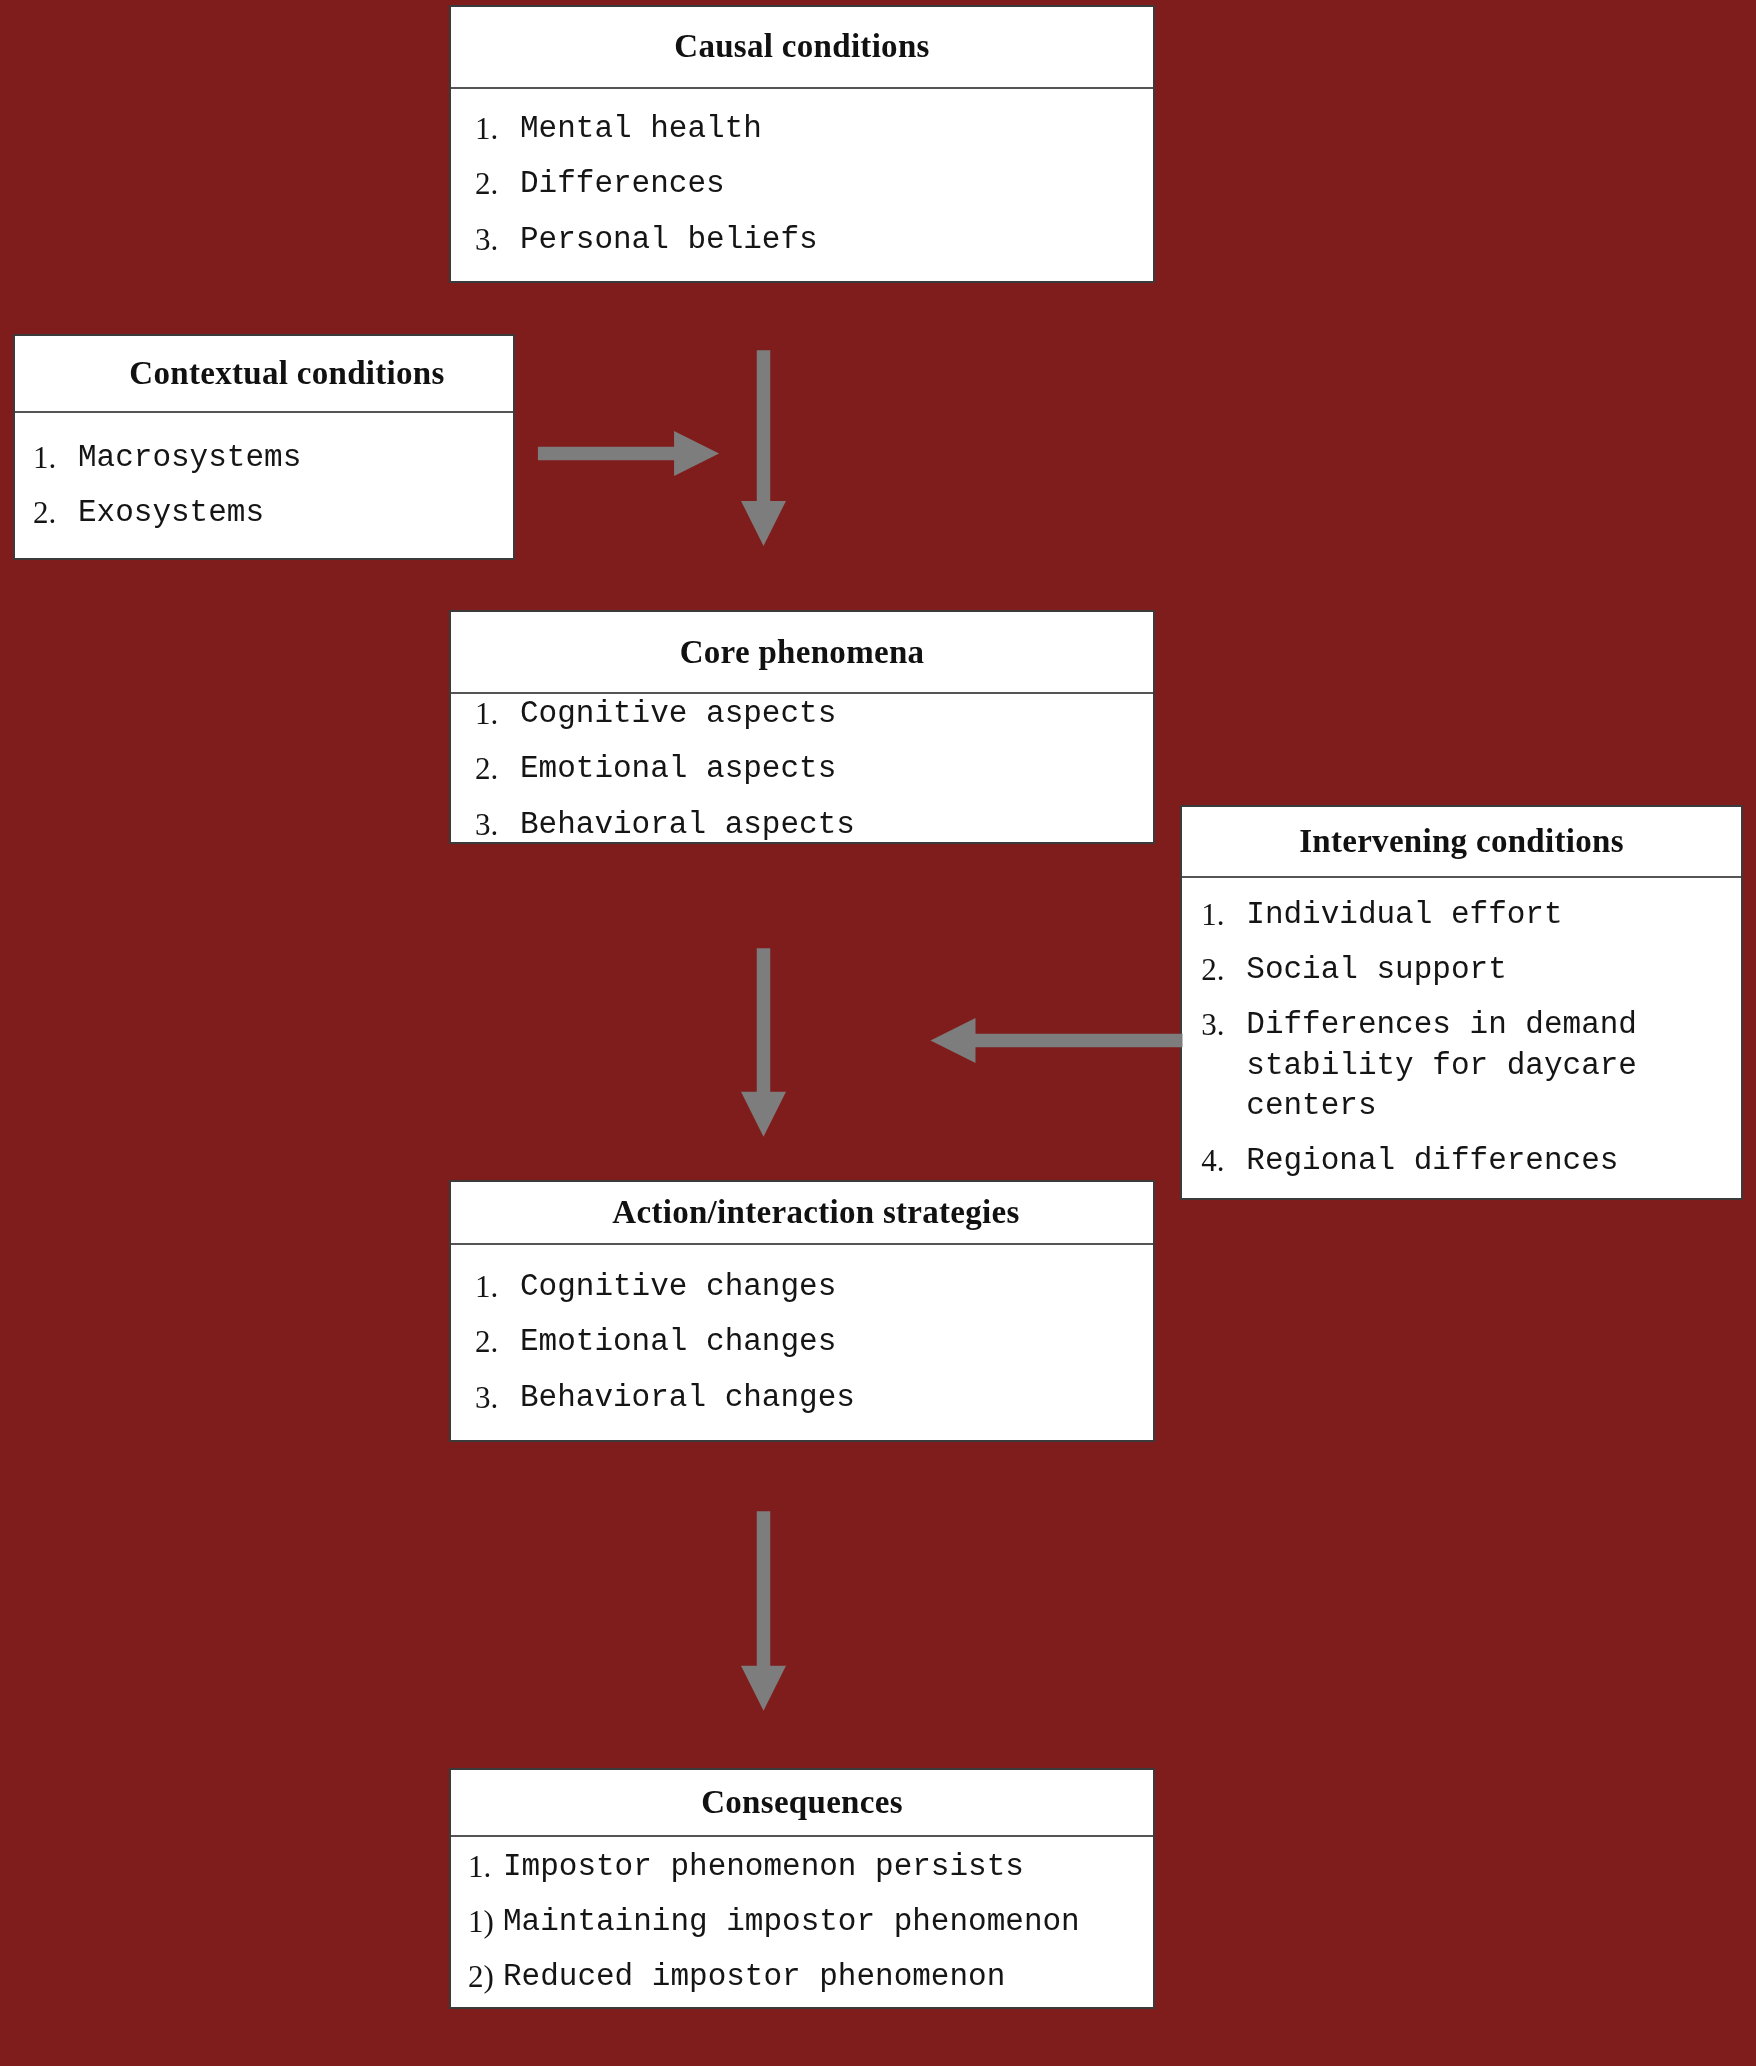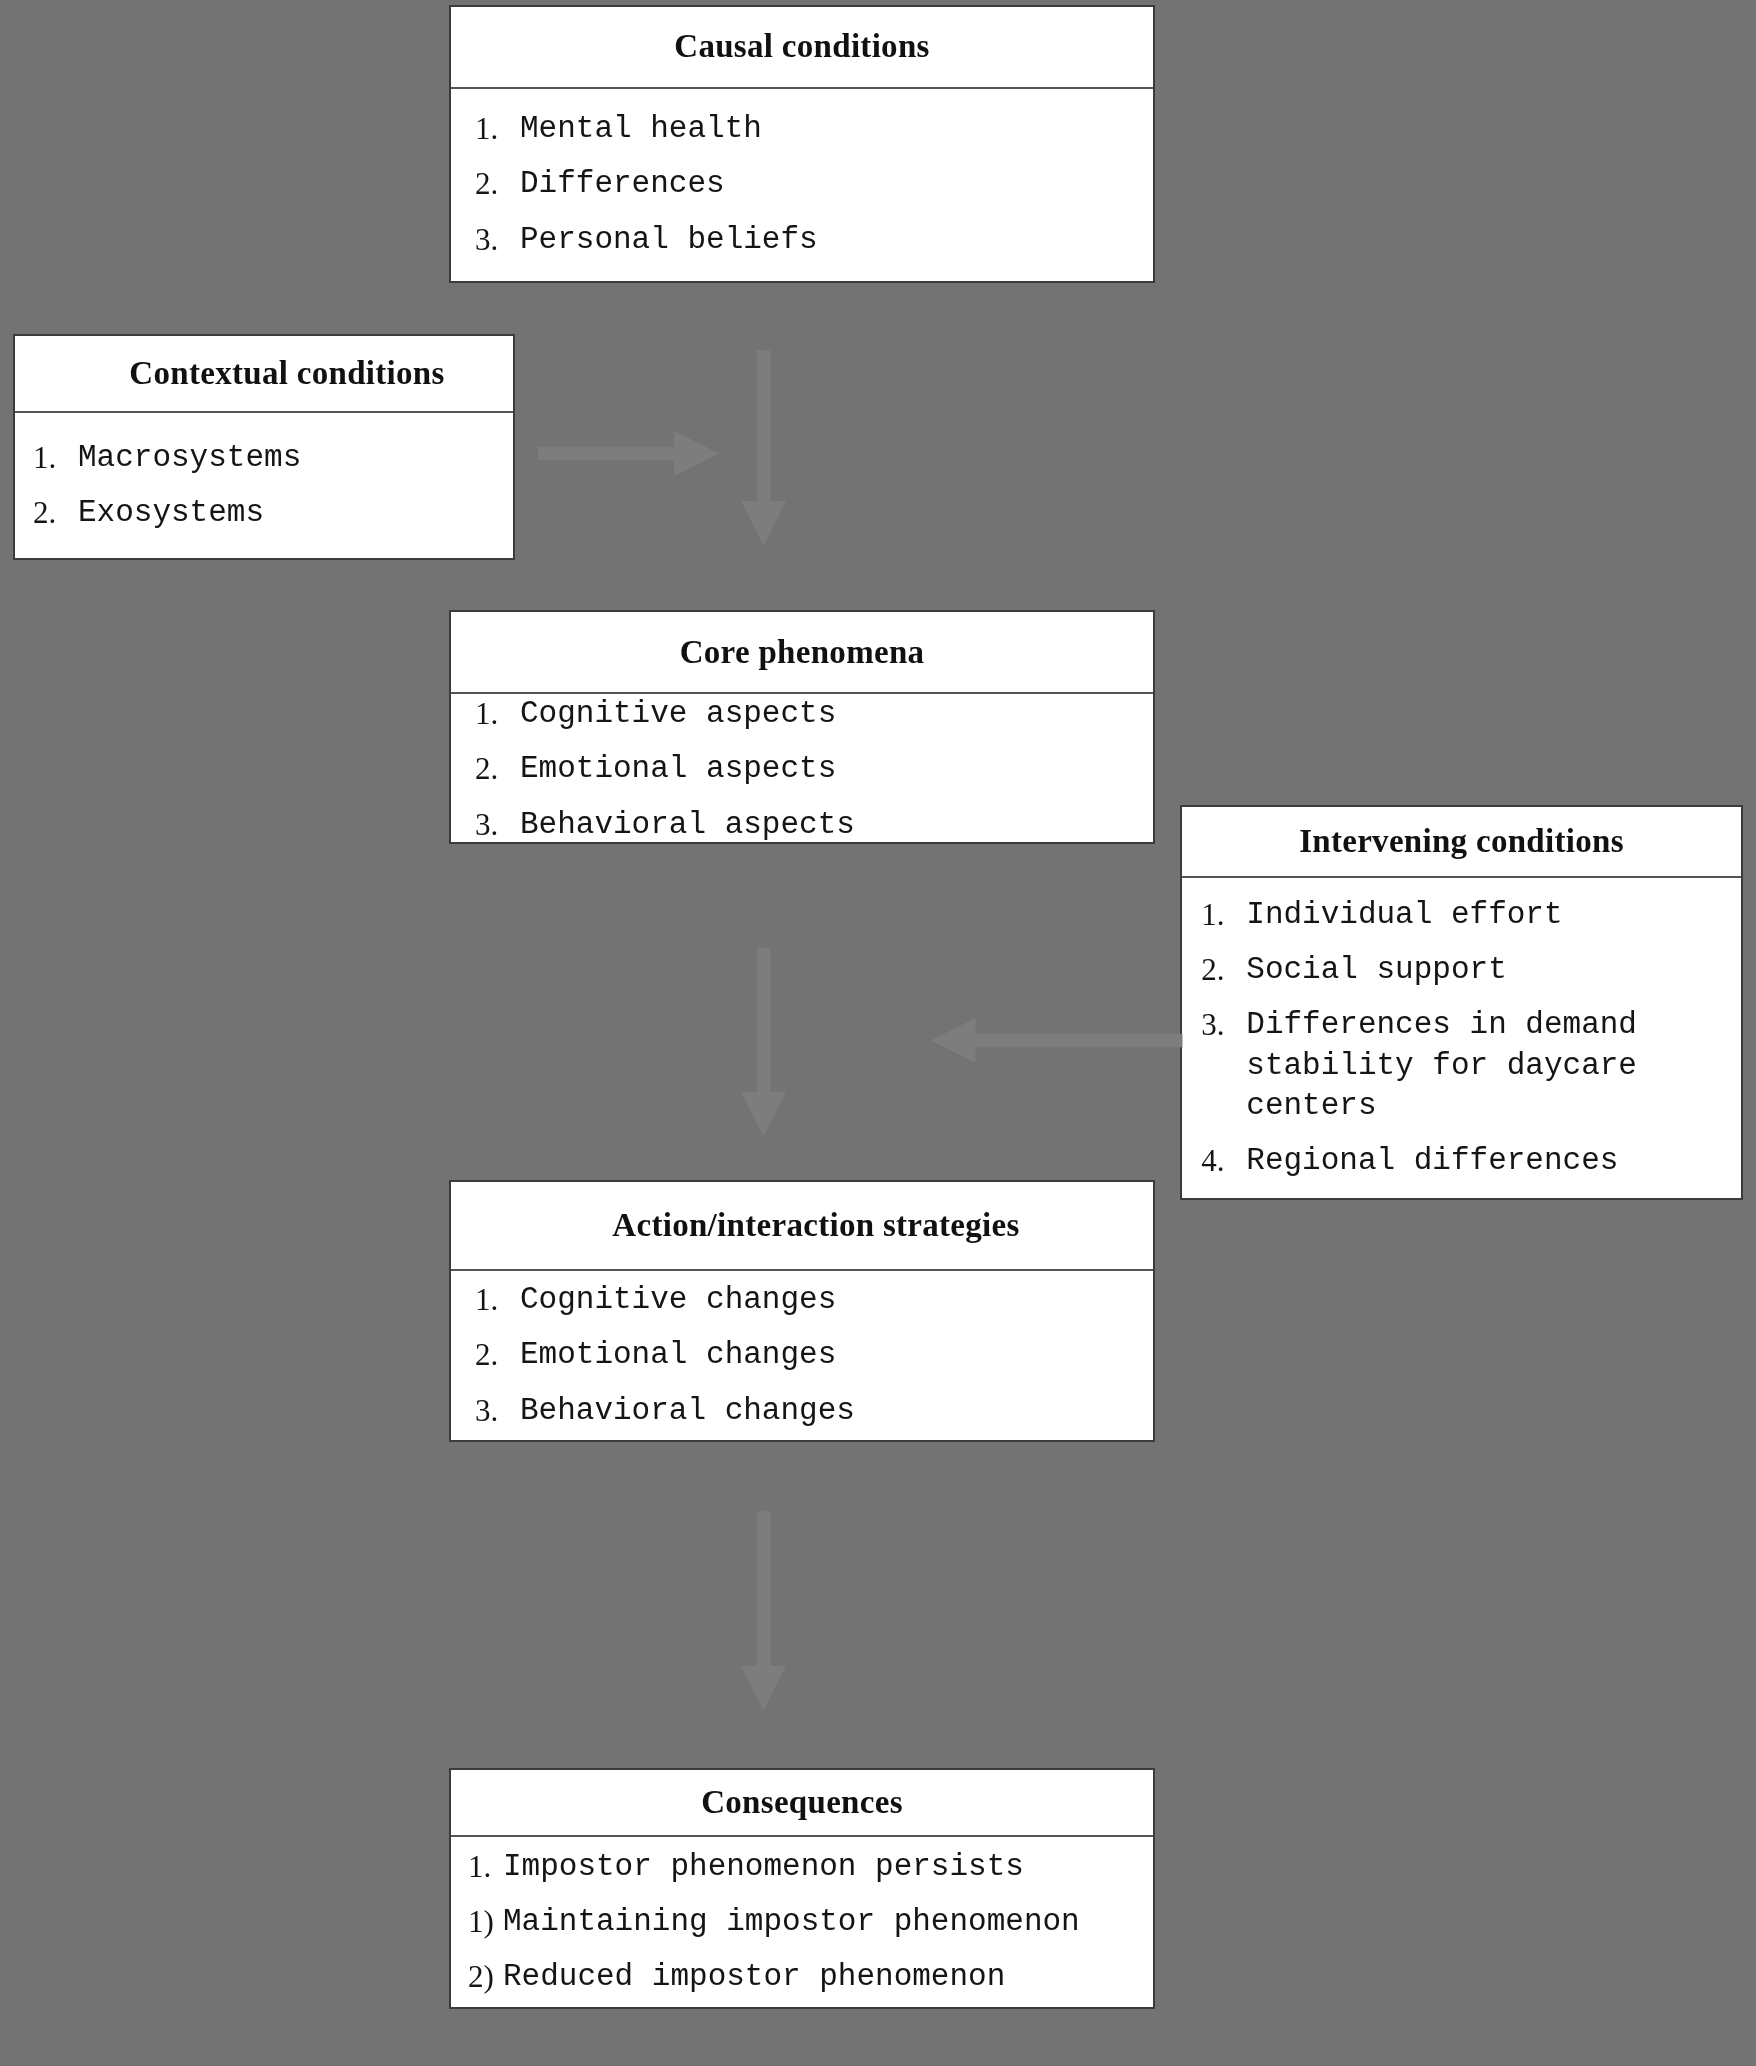--- a/index.html
+++ b/index.html
@@ -4,21 +4,21 @@
 <style>
   html, body {
     margin: 0;
     padding: 0;
     background: #ffffff;
   }
   #canvas {
     position: relative;
     width: 1756px;
     height: 2066px;
-    background: #737373;
+    background: #7f1d1d;
     font-family: "Liberation Serif", "DejaVu Serif", serif;
     overflow: hidden;
   }
 
   
   .node-box {
     position: absolute;
     box-sizing: border-box;
     background: #ffffff;
     border: 2.8px solid #3b3b3b;
@@ -164,21 +164,21 @@
         </li>
         <li>
           <span class="li-marker">4.</span>
           <span class="li-text">Regional differences</span>
         </li>
       </ul>
     </div>
   </div>
 
   <div class="node-box" style="left:449px; top:1180px; width:706px; height:262px;">
-    <div class="node-header" style="height:89px;padding-left:28px;">
+    <div class="node-header" style="height:63px;padding-left:28px;">
       <span class="node-title">Action/interaction strategies</span>
     </div>
     <div class="node-body">
       <ul class="node-list">
         <li>
           <span class="li-marker">1.</span>
           <span class="li-text">Cognitive changes</span>
         </li>
         <li>
           <span class="li-marker">2.</span>

